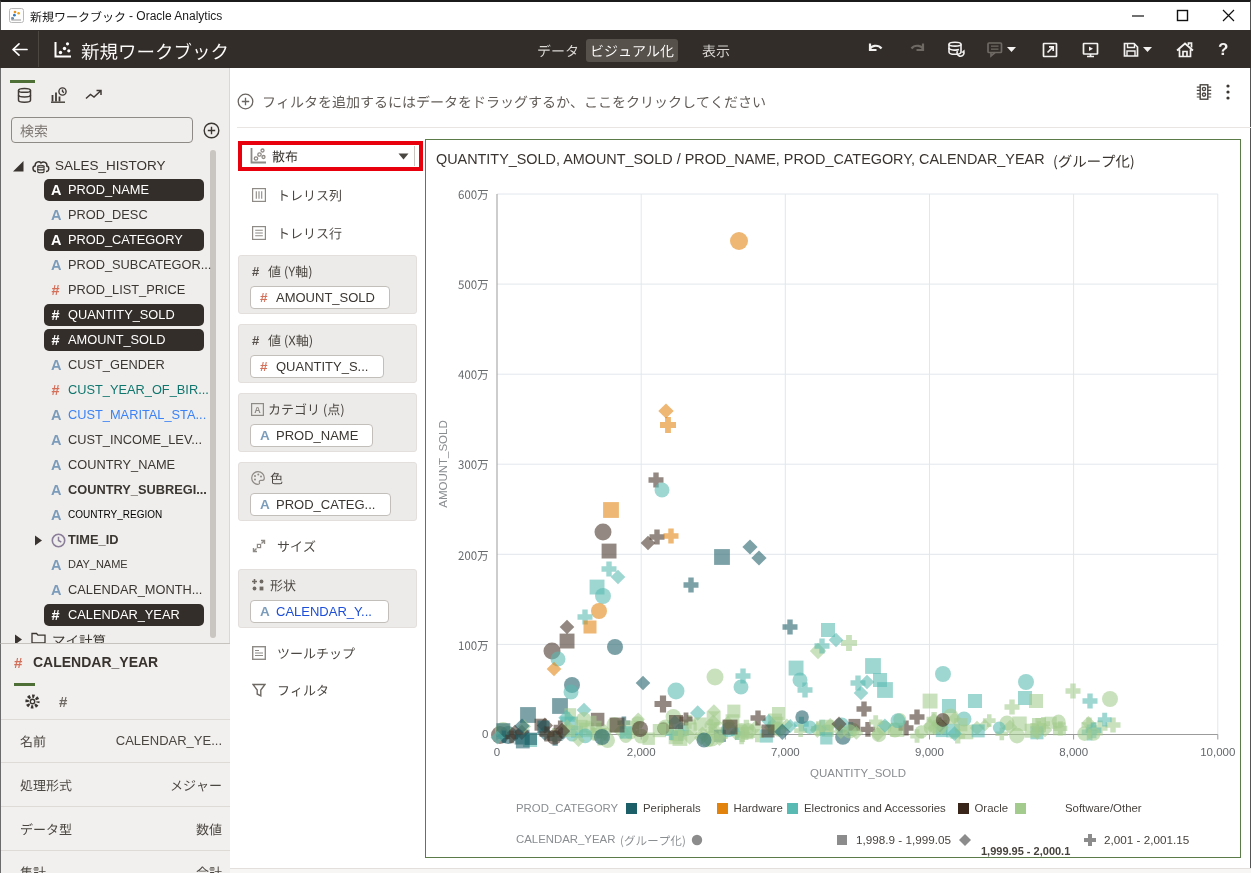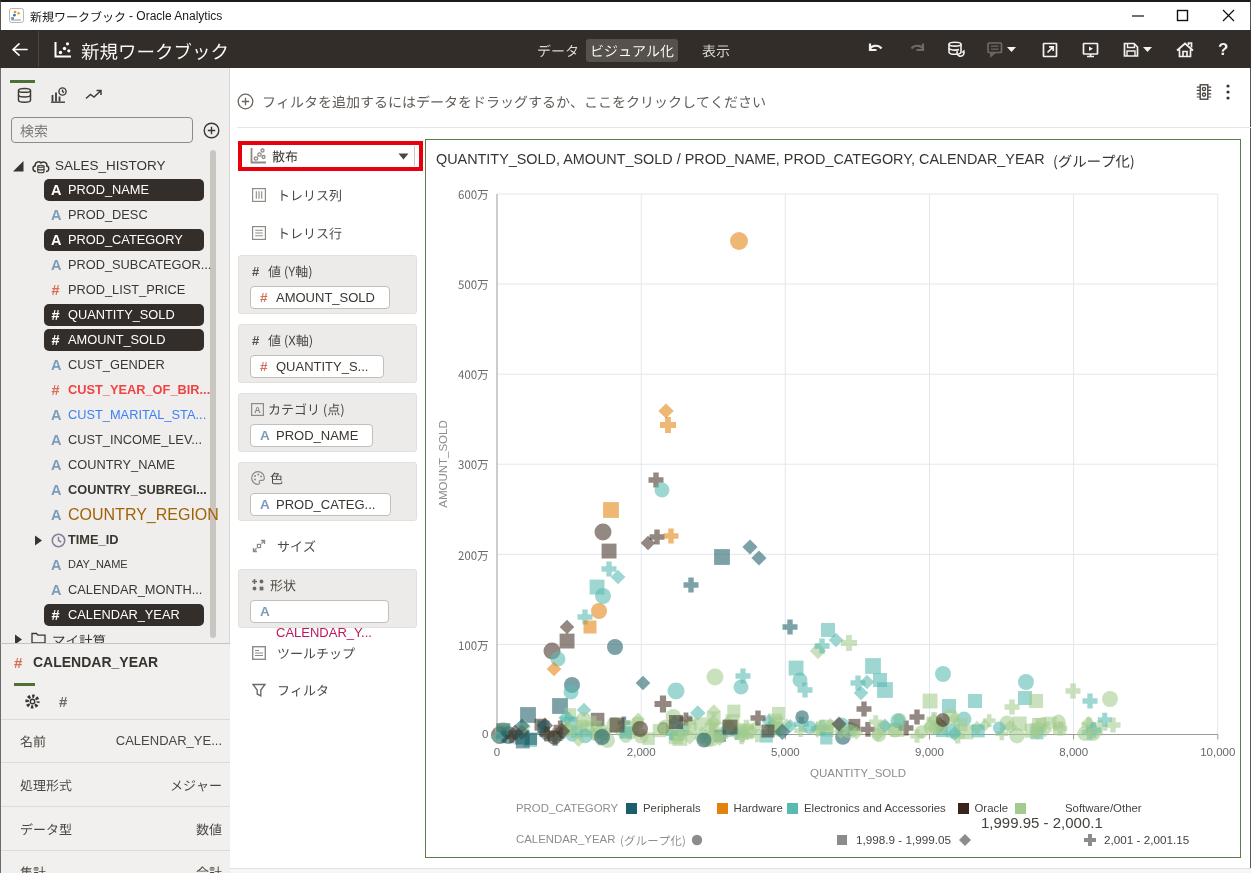--- a/index.html
+++ b/index.html
@@ -143,31 +143,31 @@
 <div style="position:absolute;left:68.0px;top:280.4px;font-size:12.8px;color:#3a3631;font-weight:normal;white-space:nowrap;line-height:19.2px">PROD_LIST_PRICE</div>
 <div class="abs" style="left:44px;top:304.0px;width:160px;height:22px;background:#332e29;border-radius:5px"></div>
 <div class="abs" style="left:51.5px;top:307.0px;font-size:14.5px;color:#ffffff;font-weight:bold;line-height:16px">#</div>
 <div style="position:absolute;left:68.0px;top:305.4px;font-size:12.8px;color:#ffffff;font-weight:normal;white-space:nowrap;line-height:19.2px">QUANTITY_SOLD</div>
 <div class="abs" style="left:44px;top:329.0px;width:160px;height:22px;background:#332e29;border-radius:5px"></div>
 <div class="abs" style="left:51.5px;top:332.0px;font-size:14.5px;color:#ffffff;font-weight:bold;line-height:16px">#</div>
 <div style="position:absolute;left:68.0px;top:330.4px;font-size:12.8px;color:#ffffff;font-weight:normal;white-space:nowrap;line-height:19.2px">AMOUNT_SOLD</div>
 <div class="abs" style="left:51.0px;top:357.0px;font-size:14.5px;color:#7b9cba;font-weight:bold;line-height:16px">A</div>
 <div style="position:absolute;left:68.0px;top:355.4px;font-size:12.8px;color:#3a3631;font-weight:normal;white-space:nowrap;line-height:19.2px">CUST_GENDER</div>
 <div class="abs" style="left:51.5px;top:382.0px;font-size:14.5px;color:#d4705a;font-weight:bold;line-height:16px">#</div>
-<div style="position:absolute;left:68.0px;top:380.4px;font-size:12.8px;color:#ef4444;font-weight:bold;white-space:nowrap;line-height:19.2px">CUST_YEAR_OF_BIR...</div>
+<div style="position:absolute;left:68.0px;top:380.4px;font-size:12.8px;color:#0f766e;font-weight:normal;white-space:nowrap;line-height:19.2px">CUST_YEAR_OF_BIR...</div>
 <div class="abs" style="left:51.0px;top:407.0px;font-size:14.5px;color:#7b9cba;font-weight:bold;line-height:16px">A</div>
 <div style="position:absolute;left:68.0px;top:405.4px;font-size:12.8px;color:#3b82f6;font-weight:normal;white-space:nowrap;line-height:19.2px">CUST_MARITAL_STA...</div>
 <div class="abs" style="left:51.0px;top:432.0px;font-size:14.5px;color:#7b9cba;font-weight:bold;line-height:16px">A</div>
 <div style="position:absolute;left:68.0px;top:430.4px;font-size:12.8px;color:#3a3631;font-weight:normal;white-space:nowrap;line-height:19.2px">CUST_INCOME_LEV...</div>
 <div class="abs" style="left:51.0px;top:457.0px;font-size:14.5px;color:#7b9cba;font-weight:bold;line-height:16px">A</div>
 <div style="position:absolute;left:68.0px;top:455.4px;font-size:12.8px;color:#3a3631;font-weight:normal;white-space:nowrap;line-height:19.2px">COUNTRY_NAME</div>
 <div class="abs" style="left:51.0px;top:482.0px;font-size:14.5px;color:#7b9cba;font-weight:bold;line-height:16px">A</div>
 <div style="position:absolute;left:68.0px;top:480.4px;font-size:12.8px;color:#3a3631;font-weight:bold;white-space:nowrap;line-height:19.2px">COUNTRY_SUBREGI...</div>
 <div class="abs" style="left:51.0px;top:507.0px;font-size:14.5px;color:#7b9cba;font-weight:bold;line-height:16px">A</div>
-<div style="position:absolute;left:68.0px;top:505.4px;font-size:16px;color:#a16207;font-weight:normal;white-space:nowrap;line-height:19.2px">COUNTRY_REGION</div>
+<div style="position:absolute;left:68.0px;top:505.4px;font-size:10px;color:#000000;font-weight:normal;white-space:nowrap;line-height:19.2px">COUNTRY_REGION</div>
 <svg class="abs" style="left:34px;top:534.5px" width="9" height="11">
     <path d="M1 0.5 L8 5.5 L1 10.5 Z" fill="#39342f"></path>
   </svg>
 <svg class="abs" style="left:51px;top:532.5px" width="15" height="15" viewBox="0 0 15 15">
     <circle cx="7.5" cy="7.5" r="6.2" stroke="#8a7e9a" stroke-width="1.6" fill="none"></circle>
     <path d="M7.5 3.8 V7.5 L10.3 9.2" stroke="#8a7e9a" stroke-width="1.5" fill="none"></path>
   </svg>
 <div style="position:absolute;left:68.0px;top:530.4px;font-size:12.8px;color:#3a3631;font-weight:bold;white-space:nowrap;line-height:19.2px">TIME_ID</div>
 <div class="abs" style="left:51.0px;top:557.0px;font-size:14.5px;color:#7b9cba;font-weight:bold;line-height:16px">A</div>
 <div style="position:absolute;left:68.0px;top:555.4px;font-size:11px;color:#3a3631;font-weight:normal;white-space:nowrap;line-height:19.2px">DAY_NAME</div>
@@ -331,21 +331,21 @@
 <path d="M3.5 1 V6 M1 3.5 H6" stroke="#6e6963" stroke-width="1.6"></path>
 <circle cx="10.5" cy="3.5" r="1.9" fill="#6e6963"></circle>
     <circle cx="3.5" cy="10.5" r="1.9" fill="#6e6963"></circle>
 <rect x="8.6" y="8.6" width="3.8" height="3.8" fill="#6e6963"></rect>
   </svg>
 <svg style="position:absolute;left:270.0px;top:578.4px;overflow:visible" width="27" height="17">
     <path d="M11 1.6C10.2 2.7 8.7 3.8 7.5 4.4C7.7 4.6 8 4.9 8.2 5.1C9.5 4.4 10.9 3.2 11.9 2ZM11.4 5.2C10.5 6.4 8.9 7.5 7.6 8.2C7.8 8.4 8.1 8.7 8.3 8.9C9.7 8.1 11.3 6.9 12.3 5.6ZM11.7 8.7C10.7 10.4 8.9 11.8 6.9 12.6C7.2 12.8 7.5 13.1 7.6 13.4C9.6 12.5 11.5 10.9 12.6 9.1ZM5.3 3.1V6.5H3.2V3.1ZM0.5 6.5V7.4H2.2C2.2 9.4 1.9 11.3 0.5 12.8C0.7 12.9 1.1 13.3 1.2 13.5C2.8 11.8 3.1 9.6 3.1 7.4H5.3V13.4H6.2V7.4H7.6V6.5H6.2V3.1H7.4V2.2H0.8V3.1H2.2V6.5Z M22.6 2.3C23.2 3 23.9 4 24.2 4.6L25 4.1C24.6 3.5 24 2.6 23.4 1.9ZM13.6 3.6C14.2 4.4 15 5.4 15.3 6L16.1 5.5C15.8 4.8 15 3.9 14.4 3.1ZM20.7 1.5V4.5L20.6 5.3H17.6V6.2H20.6C20.4 8.4 19.7 10.8 17.3 12.7C17.5 12.9 17.8 13.2 18 13.4C20 11.7 20.9 9.8 21.3 7.9C22 10.3 23.2 12.3 24.9 13.4C25.1 13.1 25.4 12.7 25.6 12.6C23.6 11.4 22.4 9.1 21.8 6.2H25.4V5.3H21.6L21.6 4.5V1.5ZM13.4 9.8 14 10.7C14.7 10.1 15.4 9.3 16.2 8.6V13.4H17.2V1.4H16.2V7.4C15.2 8.3 14.1 9.3 13.4 9.8Z" fill="#4a4641"></path>
   </svg>
 <div class="abs" style="left:250px;top:600px;width:138.5px;height:23px;background:#fff;border:1px solid #c2beb9;border-radius:4px"></div>
 <div class="abs" style="left:260px;top:604.0px;font-size:13.5px;font-weight:bold;color:#7b9cba;line-height:15px">A</div>
-<div style="position:absolute;left:276.0px;top:623px;font-size:13.0px;color:#be185d;font-weight:normal;white-space:nowrap;line-height:19.5px">CALENDAR_Y...</div>
+<div style="position:absolute;left:276.0px;top:602px;font-size:13.0px;color:#1d4ed8;font-weight:normal;white-space:nowrap;line-height:19.5px">CALENDAR_Y...</div>
 <svg class="abs" style="left:252px;top:646px" width="14" height="14" viewBox="0 0 14 14">
 <rect x="0.7" y="0.7" width="12.6" height="12.6" fill="none" stroke="#8e8a85" stroke-width="1.4"></rect>
 <path d="M3 4.5 H7 M3 7 H11 M3 9.5 H11" stroke="#8e8a85" stroke-width="1.2"></path>
   </svg>
 <svg style="position:absolute;left:277.0px;top:646.4px;overflow:visible" width="79" height="17">
     <path d="M5.9 2.6 4.9 2.9C5.3 3.6 6 5.6 6.2 6.3L7.2 6C7 5.3 6.2 3.2 5.9 2.6ZM11.7 3.4 10.5 3.1C10.2 5 9.5 7.1 8.4 8.4C7.1 10.1 5.2 11.3 3.3 11.9L4.2 12.8C6 12.1 8 10.8 9.3 9C10.4 7.6 11.1 5.8 11.5 4.1C11.5 3.9 11.6 3.6 11.7 3.4ZM2.3 3.4 1.3 3.7C1.6 4.3 2.5 6.5 2.7 7.3L3.8 6.9C3.5 6.1 2.6 4.1 2.3 3.4Z M14.3 6.7V8C14.7 8 15.4 7.9 16.1 7.9C17.1 7.9 22.3 7.9 23.3 7.9C23.9 7.9 24.4 8 24.7 8V6.7C24.4 6.7 23.9 6.8 23.3 6.8C22.3 6.8 17.1 6.8 16.1 6.8C15.4 6.8 14.7 6.7 14.3 6.7Z M32.8 12.1 33.5 12.6C33.6 12.6 33.7 12.5 33.9 12.3C35.5 11.6 37.3 10.3 38.4 8.7L37.8 7.9C36.8 9.3 35.2 10.5 34 11.1C34 10.7 34 4.4 34 3.6C34 3.1 34 2.7 34 2.6H32.8C32.8 2.7 32.9 3.1 32.9 3.6C32.9 4.4 32.9 10.8 32.9 11.3C32.9 11.6 32.9 11.9 32.8 12.1ZM26.9 12 27.8 12.7C28.9 11.8 29.8 10.5 30.1 9.1C30.5 7.8 30.6 5 30.6 3.6C30.6 3.2 30.6 2.8 30.6 2.6H29.4C29.5 2.9 29.5 3.2 29.5 3.6C29.5 5 29.5 7.6 29.1 8.8C28.7 10.1 27.9 11.2 26.9 12Z M40.1 6.4V7.5C40.5 7.5 40.9 7.4 41.3 7.4H45.2C45 9.8 43.9 11.2 41.9 12.2L42.9 12.9C45.1 11.6 46.1 9.9 46.2 7.4H49.9C50.2 7.4 50.6 7.5 50.9 7.5V6.4C50.6 6.4 50.1 6.5 49.8 6.5H46.3V4C47.2 3.8 48.2 3.6 48.8 3.5C49 3.4 49.3 3.3 49.6 3.3L48.9 2.4C48.2 2.6 46.7 3 45.5 3.1C44.1 3.3 42.1 3.4 41.2 3.3L41.4 4.3C42.4 4.3 43.9 4.2 45.2 4.1V6.5H41.3C40.9 6.5 40.4 6.4 40.1 6.4Z M58.3 4.9 57.3 5.2C57.6 5.8 58.2 7.4 58.3 8L59.3 7.7C59.1 7.1 58.5 5.4 58.3 4.9ZM63 5.6 61.9 5.2C61.7 6.9 61 8.6 60.1 9.7C59 11 57.4 12 55.8 12.5L56.7 13.3C58.2 12.8 59.7 11.8 60.9 10.2C61.9 9.1 62.4 7.7 62.8 6.2C62.8 6.1 62.9 5.9 63 5.6ZM55.3 5.5 54.3 5.9C54.5 6.3 55.3 8.1 55.5 8.8L56.4 8.4C56.2 7.8 55.5 6.1 55.3 5.5Z M75.5 3C75.5 2.5 75.9 2.1 76.3 2.1C76.8 2.1 77.2 2.5 77.2 3C77.2 3.5 76.8 3.9 76.3 3.9C75.9 3.9 75.5 3.5 75.5 3ZM74.9 3C74.9 3.2 74.9 3.3 74.9 3.4L74.5 3.4C73.9 3.4 68.7 3.4 68 3.4C67.6 3.4 67.1 3.4 66.7 3.4V4.5C67 4.5 67.5 4.5 68 4.5C68.7 4.5 73.9 4.5 74.6 4.5C74.5 5.7 73.9 7.5 72.9 8.7C71.9 10.1 70.4 11.2 67.9 11.8L68.7 12.8C71.1 12.1 72.7 10.9 73.9 9.3C74.9 8 75.5 5.9 75.8 4.5L75.8 4.4C76 4.4 76.2 4.5 76.3 4.5C77.1 4.5 77.8 3.8 77.8 3C77.8 2.2 77.1 1.5 76.3 1.5C75.5 1.5 74.9 2.2 74.9 3Z" fill="#4a4641"></path>
   </svg>
 <svg class="abs" style="left:252px;top:683px" width="14" height="14" viewBox="0 0 14 14">
 <path d="M1 1.5 H13 L8.8 7 V12.8 L5.2 11 V7 Z" fill="none" stroke="#6e6963" stroke-width="1.4"></path>
   </svg>
@@ -663,21 +663,21 @@
   </svg>
 <svg style="position:absolute;left:457.9px;top:548.5px;overflow:visible" width="32" height="15">
     <path d="M0.5 10.9H5.8V10H3.5C3 10 2.5 10.1 2.1 10.1C4.1 8.2 5.4 6.5 5.4 4.8C5.4 3.3 4.5 2.3 2.9 2.3C1.9 2.3 1.1 2.8 0.5 3.6L1.1 4.2C1.5 3.6 2.1 3.2 2.8 3.2C3.9 3.2 4.4 3.9 4.4 4.9C4.4 6.3 3.2 8 0.5 10.3Z M9.6 11.1C11.2 11.1 12.2 9.6 12.2 6.7C12.2 3.8 11.2 2.3 9.6 2.3C8 2.3 7 3.8 7 6.7C7 9.6 8 11.1 9.6 11.1ZM9.6 10.2C8.6 10.2 8 9.2 8 6.7C8 4.2 8.6 3.2 9.6 3.2C10.5 3.2 11.2 4.2 11.2 6.7C11.2 9.2 10.5 10.2 9.6 10.2Z M16 11.1C17.6 11.1 18.6 9.6 18.6 6.7C18.6 3.8 17.6 2.3 16 2.3C14.4 2.3 13.3 3.8 13.3 6.7C13.3 9.6 14.4 11.1 16 11.1ZM16 10.2C15 10.2 14.4 9.2 14.4 6.7C14.4 4.2 15 3.2 16 3.2C16.9 3.2 17.6 4.2 17.6 6.7C17.6 9.2 16.9 10.2 16 10.2Z M19.9 2.1V3H23C22.9 5.9 22.7 9.5 19.5 11.2C19.8 11.4 20 11.6 20.2 11.9C22.4 10.6 23.3 8.4 23.6 6.2H28C27.8 9.2 27.6 10.5 27.3 10.8C27.1 10.9 27 11 26.7 11C26.4 11 25.6 11 24.7 10.9C24.9 11.1 25 11.5 25 11.7C25.8 11.8 26.6 11.8 27 11.8C27.5 11.7 27.8 11.6 28 11.3C28.5 10.9 28.7 9.5 28.9 5.7C28.9 5.6 28.9 5.3 28.9 5.3H23.7C23.8 4.5 23.9 3.7 23.9 3H29.9V2.1Z" fill="#65696c"></path>
   </svg>
 <svg style="position:absolute;left:457.9px;top:638.6px;overflow:visible" width="32" height="15">
     <path d="M1 10.9H5.6V10.1H3.9V2.5H3.1C2.7 2.8 2.1 3 1.4 3.1V3.8H2.9V10.1H1Z M9.6 11.1C11.2 11.1 12.2 9.6 12.2 6.7C12.2 3.8 11.2 2.3 9.6 2.3C8 2.3 7 3.8 7 6.7C7 9.6 8 11.1 9.6 11.1ZM9.6 10.2C8.6 10.2 8 9.2 8 6.7C8 4.2 8.6 3.2 9.6 3.2C10.5 3.2 11.2 4.2 11.2 6.7C11.2 9.2 10.5 10.2 9.6 10.2Z M16 11.1C17.6 11.1 18.6 9.6 18.6 6.7C18.6 3.8 17.6 2.3 16 2.3C14.4 2.3 13.3 3.8 13.3 6.7C13.3 9.6 14.4 11.1 16 11.1ZM16 10.2C15 10.2 14.4 9.2 14.4 6.7C14.4 4.2 15 3.2 16 3.2C16.9 3.2 17.6 4.2 17.6 6.7C17.6 9.2 16.9 10.2 16 10.2Z M19.9 2.1V3H23C22.9 5.9 22.7 9.5 19.5 11.2C19.8 11.4 20 11.6 20.2 11.9C22.4 10.6 23.3 8.4 23.6 6.2H28C27.8 9.2 27.6 10.5 27.3 10.8C27.1 10.9 27 11 26.7 11C26.4 11 25.6 11 24.7 10.9C24.9 11.1 25 11.5 25 11.7C25.8 11.8 26.6 11.8 27 11.8C27.5 11.7 27.8 11.6 28 11.3C28.5 10.9 28.7 9.5 28.9 5.7C28.9 5.6 28.9 5.3 28.9 5.3H23.7C23.8 4.5 23.9 3.7 23.9 3H29.9V2.1Z" fill="#65696c"></path>
   </svg>
 <div style="position:absolute;left:482.1px;top:725.9px;font-size:11.5px;color:#65696c;font-weight:normal;white-space:nowrap;line-height:17.2px">0</div>
 <div style="position:absolute;left:493.8px;top:744.4px;font-size:11.5px;color:#65696c;font-weight:normal;white-space:nowrap;line-height:17.2px">0</div>
 <div style="position:absolute;left:626.8px;top:744.4px;font-size:11.5px;color:#65696c;font-weight:normal;white-space:nowrap;line-height:17.2px">2,000</div>
-<div style="position:absolute;left:770.9px;top:744.4px;font-size:11.5px;color:#65696c;font-weight:normal;white-space:nowrap;line-height:17.2px">5,000</div>
+<div style="position:absolute;left:770.9px;top:744.4px;font-size:11.5px;color:#65696c;font-weight:normal;white-space:nowrap;line-height:17.2px">7,000</div>
 <div style="position:absolute;left:915.1px;top:744.4px;font-size:11.5px;color:#65696c;font-weight:normal;white-space:nowrap;line-height:17.2px">9,000</div>
 <div style="position:absolute;left:1059.3px;top:744.4px;font-size:11.5px;color:#65696c;font-weight:normal;white-space:nowrap;line-height:17.2px">8,000</div>
 <div style="position:absolute;left:1200.2px;top:744.4px;font-size:11.5px;color:#65696c;font-weight:normal;white-space:nowrap;line-height:17.2px">10,000</div>
 <div style="position:absolute;left:810.1px;top:765.4px;font-size:11.5px;color:#8a8d90;font-weight:normal;white-space:nowrap;line-height:17.2px">QUANTITY_SOLD</div>
 <div class="abs" style="left:436px;top:404px;width:14px;height:120px">
     <div style="font-size:11.5px;color:#8a8d90;white-space:nowrap;transform:rotate(-90deg) translateX(-120px);transform-origin:0 0;width:120px;text-align:center;line-height:14px">AMOUNT_SOLD</div>
   </div>
 <div style="position:absolute;left:516.0px;top:799.5px;font-size:11.4px;color:#8a8e91;font-weight:normal;white-space:nowrap;line-height:17.1px">PROD_CATEGORY</div>
 <div class="abs" style="left:626.0px;top:802.5px;width:11px;height:11px;background:#1d5f68"></div>
 <div style="position:absolute;left:643.0px;top:799.5px;font-size:11.4px;color:#46423d;font-weight:normal;white-space:nowrap;line-height:17.1px">Peripherals</div>
@@ -697,16 +697,16 @@
     <circle cx="6" cy="6" r="5.2" fill="#8c8c8c"></circle>
   </svg>
 <div style="position:absolute;left:706.0px;top:872px;font-size:11.7px;color:#46423d;font-weight:bold;white-space:nowrap;line-height:17.5px">1,998 - 1,998.15</div>
 <svg class="abs" style="left:836.0px;top:833.5px" width="12" height="12" viewBox="0 0 12 12">
     <rect x="1" y="1" width="10" height="10" fill="#8c8c8c"></rect>
   </svg>
 <div style="position:absolute;left:856.0px;top:830.7px;font-size:11.7px;color:#46423d;font-weight:normal;white-space:nowrap;line-height:17.5px">1,998.9 - 1,999.05</div>
 <svg class="abs" style="left:959.0px;top:833.5px" width="12" height="12" viewBox="0 0 12 12">
     <path d="M6 0L12 6L6 12L0 6Z" fill="#8c8c8c"></path>
   </svg>
-<div style="position:absolute;left:981.0px;top:814px;font-size:15px;color:#46423d;font-weight:normal;white-space:nowrap;line-height:17.5px">1,999.95 - 2,000.1</div>
+<div style="position:absolute;left:981.0px;top:843px;font-size:11px;color:#46423d;font-weight:bold;white-space:nowrap;line-height:17.5px">1,999.95 - 2,000.1</div>
 <svg class="abs" style="left:1084.0px;top:833.5px" width="12" height="12" viewBox="0 0 12 12">
     <path d="M0 4H4V0H8V4H12V8H8V12H4V8H0Z" fill="#8c8c8c"></path>
   </svg>
 <div style="position:absolute;left:1104.0px;top:830.7px;font-size:11.7px;color:#46423d;font-weight:normal;white-space:nowrap;line-height:17.5px">2,001 - 2,001.15</div>
 </body></html>

